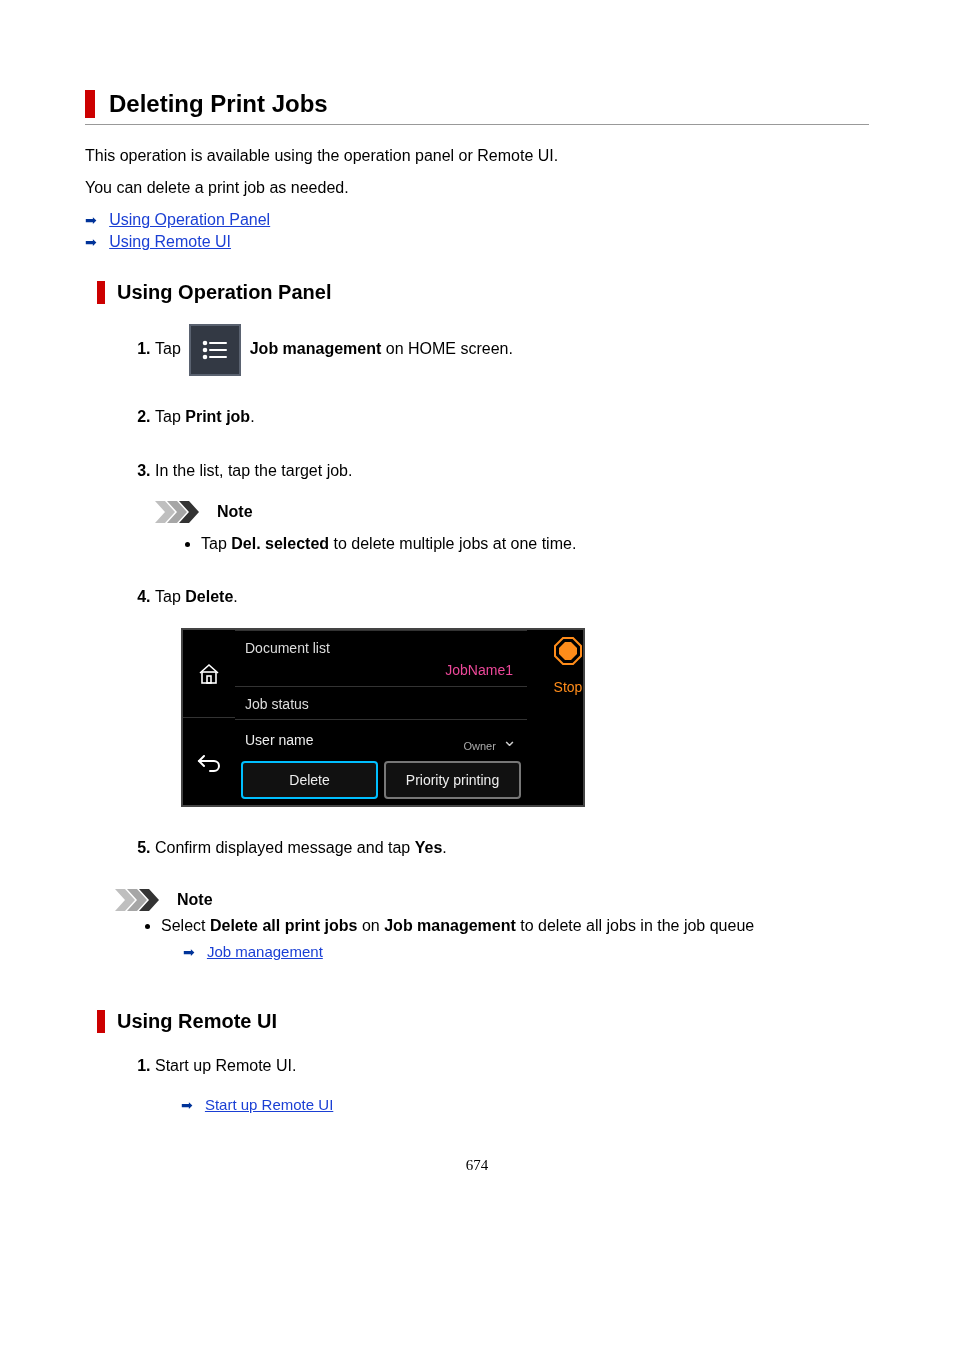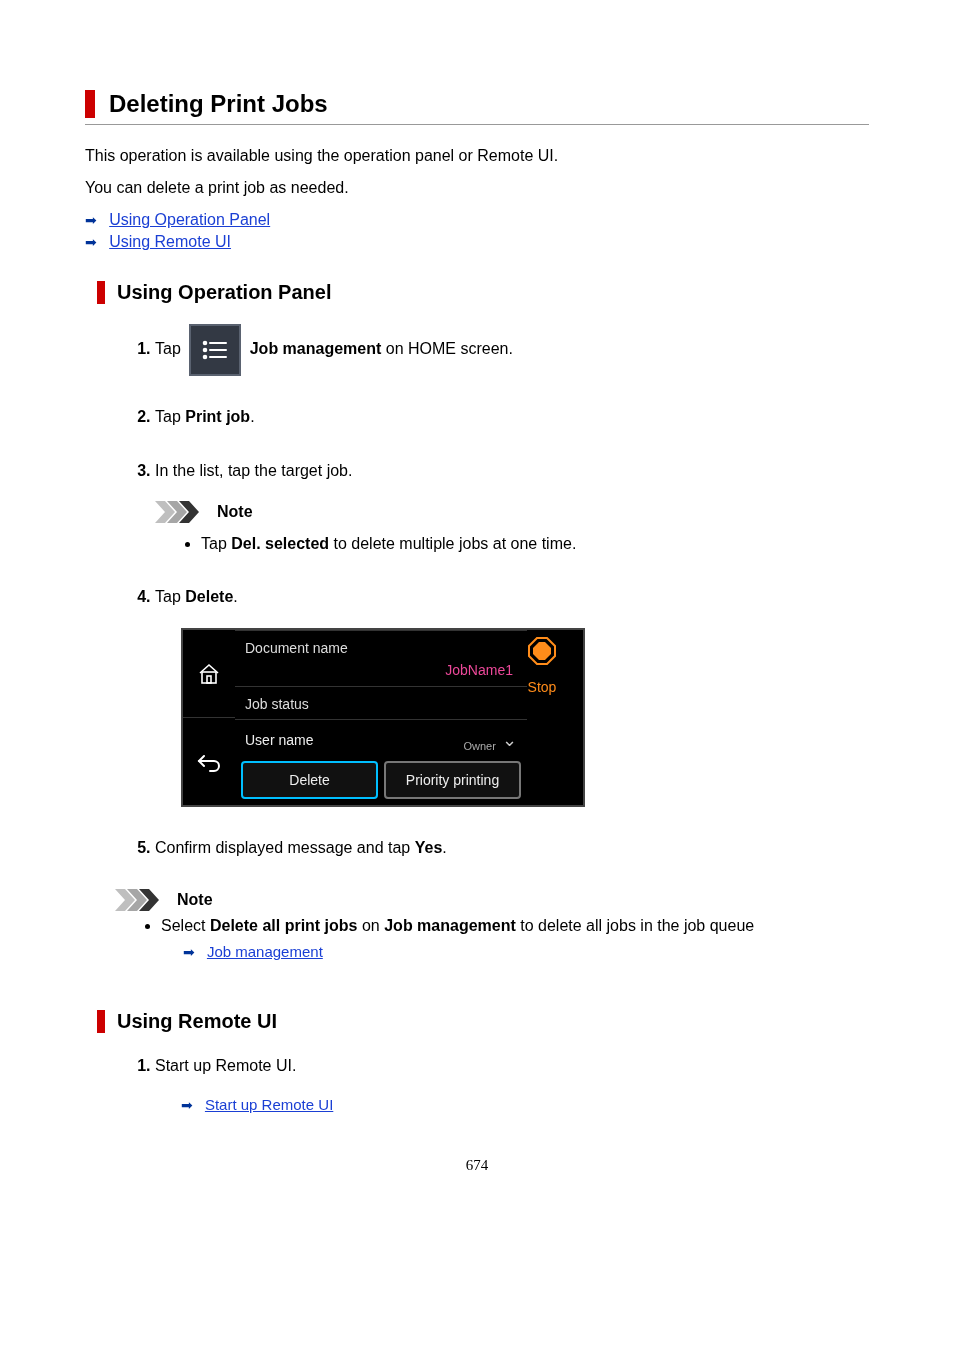--- a/index.html
+++ b/index.html
@@ -189,21 +189,21 @@
     font-size: 14px;
     background: #111;
   }
   .panel-btn.selected {
     border-color: #00bfff;
   }
   .panel-right {
     width: 56px;
     display: flex;
     flex-direction: column;
-    align-items: flex-start;
+    align-items: flex-end;
     padding-top: 6px;
   }
   .stop-icon-wrap {
     text-align: center;
   }
   .stop-label {
     color: #ff8c1a;
     font-size: 14px;
     margin-top: 2px;
   }
@@ -303,21 +303,21 @@
           </div>
           <div class="panel-left-cell">
             <svg width="26" height="20" viewBox="0 0 26 20" fill="none" stroke="#fff" stroke-width="2" stroke-linecap="round">
               <path d="M8 4 L3 9 L8 14"></path>
               <path d="M3 9 H18 A5 5 0 0 1 18 19 H14" fill="none"></path>
             </svg>
           </div>
         </div>
         <div class="panel-mid">
           <div class="panel-row">
-            <div class="lbl">Document name</div>
+            <div class="lbl">Document list</div>
             <div class="val">JobName1</div>
           </div>
           <div class="panel-row">
             <div class="lbl">Job status</div>
           </div>
           <div class="panel-user-row">
             <div class="lbl">User name</div>
             <div class="owner">Owner</div>
             <div class="chev">⌄</div>
           </div>

